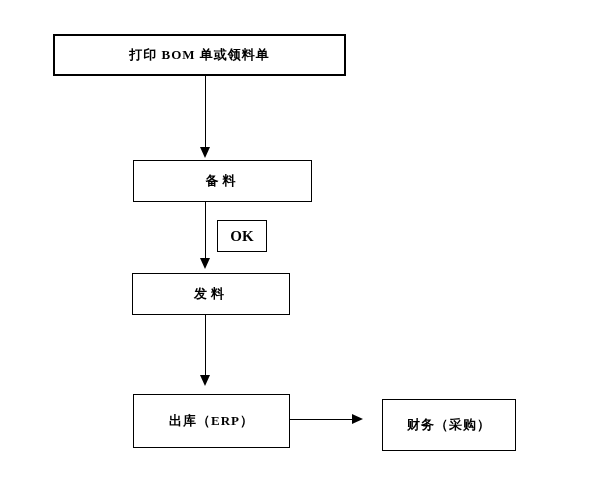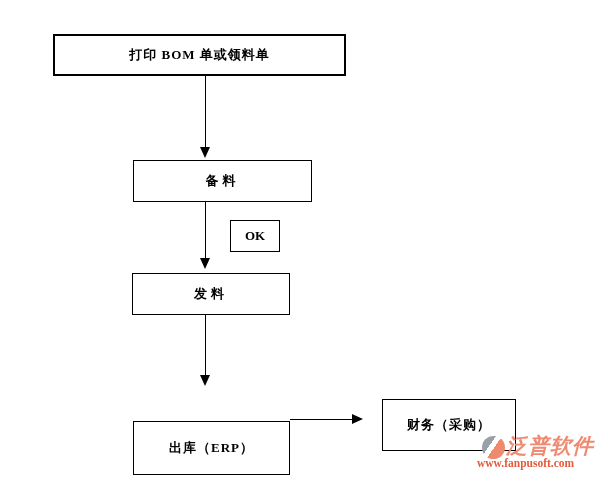--- a/index.html
+++ b/index.html
@@ -20,23 +20,23 @@
     justify-content: center;
     font-weight: bold;
     font-size: 13px;
     color: #000000;
     letter-spacing: 1px;
     white-space: nowrap;
     box-sizing: border-box;
   }
   #box-print    { left: 53px;  top: 34px;  width: 293px; height: 42px; border-width: 2px; }
   #box-prepare  { left: 133px; top: 160px; width: 179px; height: 42px; letter-spacing: 4px; }
-  #box-ok       { left: 230px; top: 220px; width: 50px;  height: 32px; font-size: 13px; letter-spacing: 0; }
+  #box-ok       { left: 217px; top: 220px; width: 50px;  height: 32px; font-size: 15px; letter-spacing: 0; }
   #box-issue    { left: 132px; top: 273px; width: 158px; height: 42px; letter-spacing: 4px; }
-  #box-outbound { left: 133px; top: 421px; width: 157px; height: 54px; }
+  #box-outbound { left: 133px; top: 394px; width: 157px; height: 54px; }
   #box-finance  { left: 374px; top: 399px; width: 134px; height: 52px; margin-left: 8px; }
 
   .vline {
     position: absolute;
     width: 1px;
     background: #000000;
     left: 205px;
   }
   #line-1 { top: 76px;  height: 71px;  }
   #line-2 { top: 202px; height: 56px;  }
@@ -127,19 +127,14 @@
   <div class="vline" id="line-3"></div>
   <div class="arrowhead-down" id="head-3"></div>
 
   <div class="fc-box" id="box-outbound">出库（ERP）</div>
 
   <div class="hline" id="line-4"></div>
   <div class="arrowhead-right" id="head-4"></div>
 
   <div class="fc-box" id="box-finance">财务（采购）</div>
 
-  <div id="watermark">
-    <div id="logo-mark"></div>
-    <div id="logo-text" style="color: rgb(239, 138, 115);">泛普软件</div>
-    <div id="logo-url" style="color: rgb(226, 91, 61);">www.fanpusoft.com</div>
-  </div>
 
 </div>
 
 </body></html>

